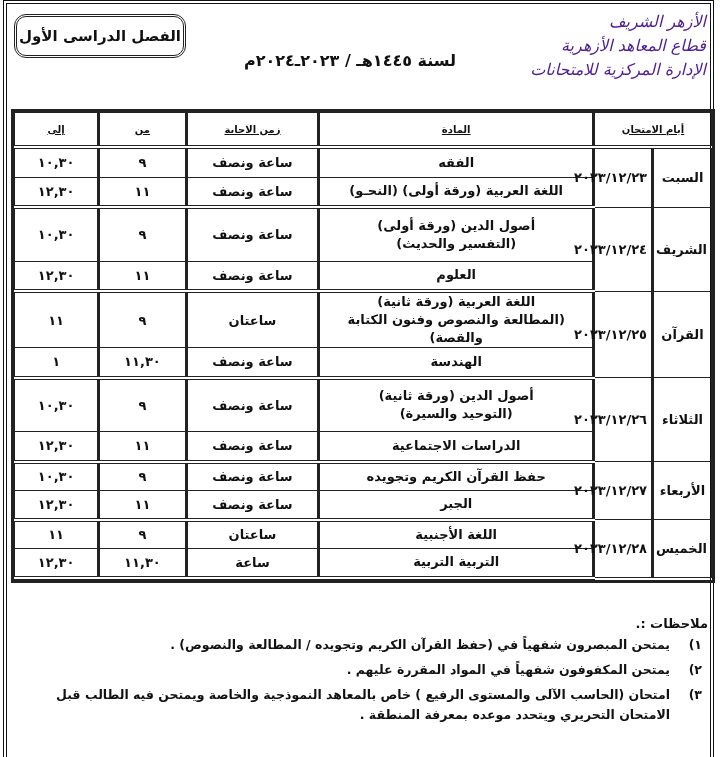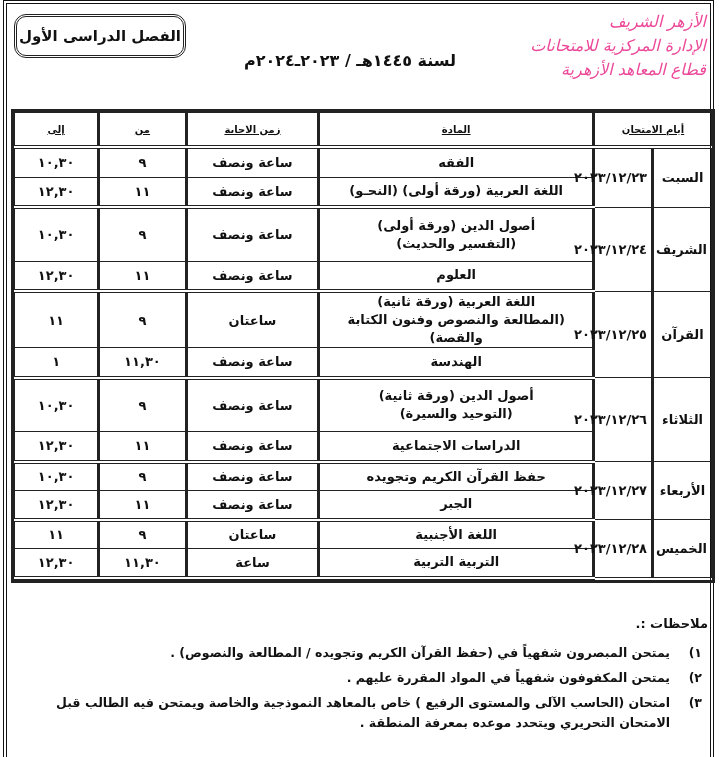--- a/index.html
+++ b/index.html
@@ -2,21 +2,21 @@
 <html><head>
 <meta charset="utf-8">
 <style>
   html, body { margin: 0; padding: 0; background: #ffffff; }
   body { width: 720px; height: 757px; position: relative; overflow: hidden;
          font-family: "DejaVu Sans", sans-serif; color: #111; }
   .frame { position: absolute; left: 3px; top: 0; width: 711px; height: 757px;
            border-left: 4px double #111; border-right: 4px double #111; border-top: 4px double #111;
            box-sizing: border-box; }
   .org { position: absolute; right: 14px; top: 10px; width: 190px; direction: rtl;
-         font-family: "DejaVu Serif", serif; color: #ec4899; font-size: 16px; line-height: 24px; text-align: right; font-style: italic; }
+         font-family: "DejaVu Serif", serif; color: #4c1d95; font-size: 16px; line-height: 24px; text-align: right; font-style: italic; }
   .org div { white-space: nowrap; }
   .term-box { position: absolute; left: 14px; top: 14px; width: 172px; height: 44px;
               border: 3px double #222; border-radius: 12px; box-sizing: border-box;
               display: flex; align-items: center; justify-content: center; direction: rtl;
               font-weight: bold; font-size: 15px; }
   .title { position: absolute; left: 190px; top: 50px; width: 320px; direction: rtl; text-align: center;
            font-weight: bold; font-size: 16px; line-height: 22px; }
   table.sched { position: absolute; left: 14px; top: 112px; width: 698px; border-collapse: collapse;
                 direction: rtl; table-layout: fixed; }
   table.sched td, table.sched th { border: 1px solid #222; text-align: center; vertical-align: middle;
@@ -26,34 +26,34 @@
   table.sched thead tr th { border-bottom: 4px double #222; }
   .sched { outline: 3px solid #222; }
   .c-day { width: 76px; border-left: 3px solid #222 !important; }
   .c-date { width: 102px; border-left: 3px solid #222 !important; }
   .c-subj { width: 250px; border-left: 3px solid #222 !important; }
   .c-dur { width: 115px; border-left: 3px solid #222 !important; }
   .c-from { width: 72px; border-left: 3px solid #222 !important; }
   .c-to { width: 70px; }
   .subj-multi div { line-height: 18px; }
   .notes { position: absolute; right: 12px; top: 616px; width: 695px; direction: rtl; font-weight: bold; font-size: 12.5px; }
-  .notes-title { font-size: 13px; margin-bottom: 12px; }
+  .notes-title { font-size: 13px; margin-bottom: 4px; }
   .note { display: flex; margin: 0 0 5px 0; line-height: 20px; }
   .note-num { width: 32px; flex: 0 0 32px; text-align: right; padding-right: 6px; }
   .note-text { flex: 1; }
 </style>
 </head>
 <body>
 
 <div class="frame"></div>
 
 <div class="org">
   <div>الأزهر الشريف</div>
+  <div>قطاع المعاهد الأزهرية</div>
   <div>الإدارة المركزية للامتحانات</div>
-  <div>قطاع المعاهد الأزهرية</div>
 </div>
 
 <div class="term-box">
   <span>الفصل الدراسى الأول</span>
 </div>
 
 <div class="title">
   <div>لسنة ١٤٤٥هـ / ٢٠٢٣ـ٢٠٢٤م</div>
 </div>
 

